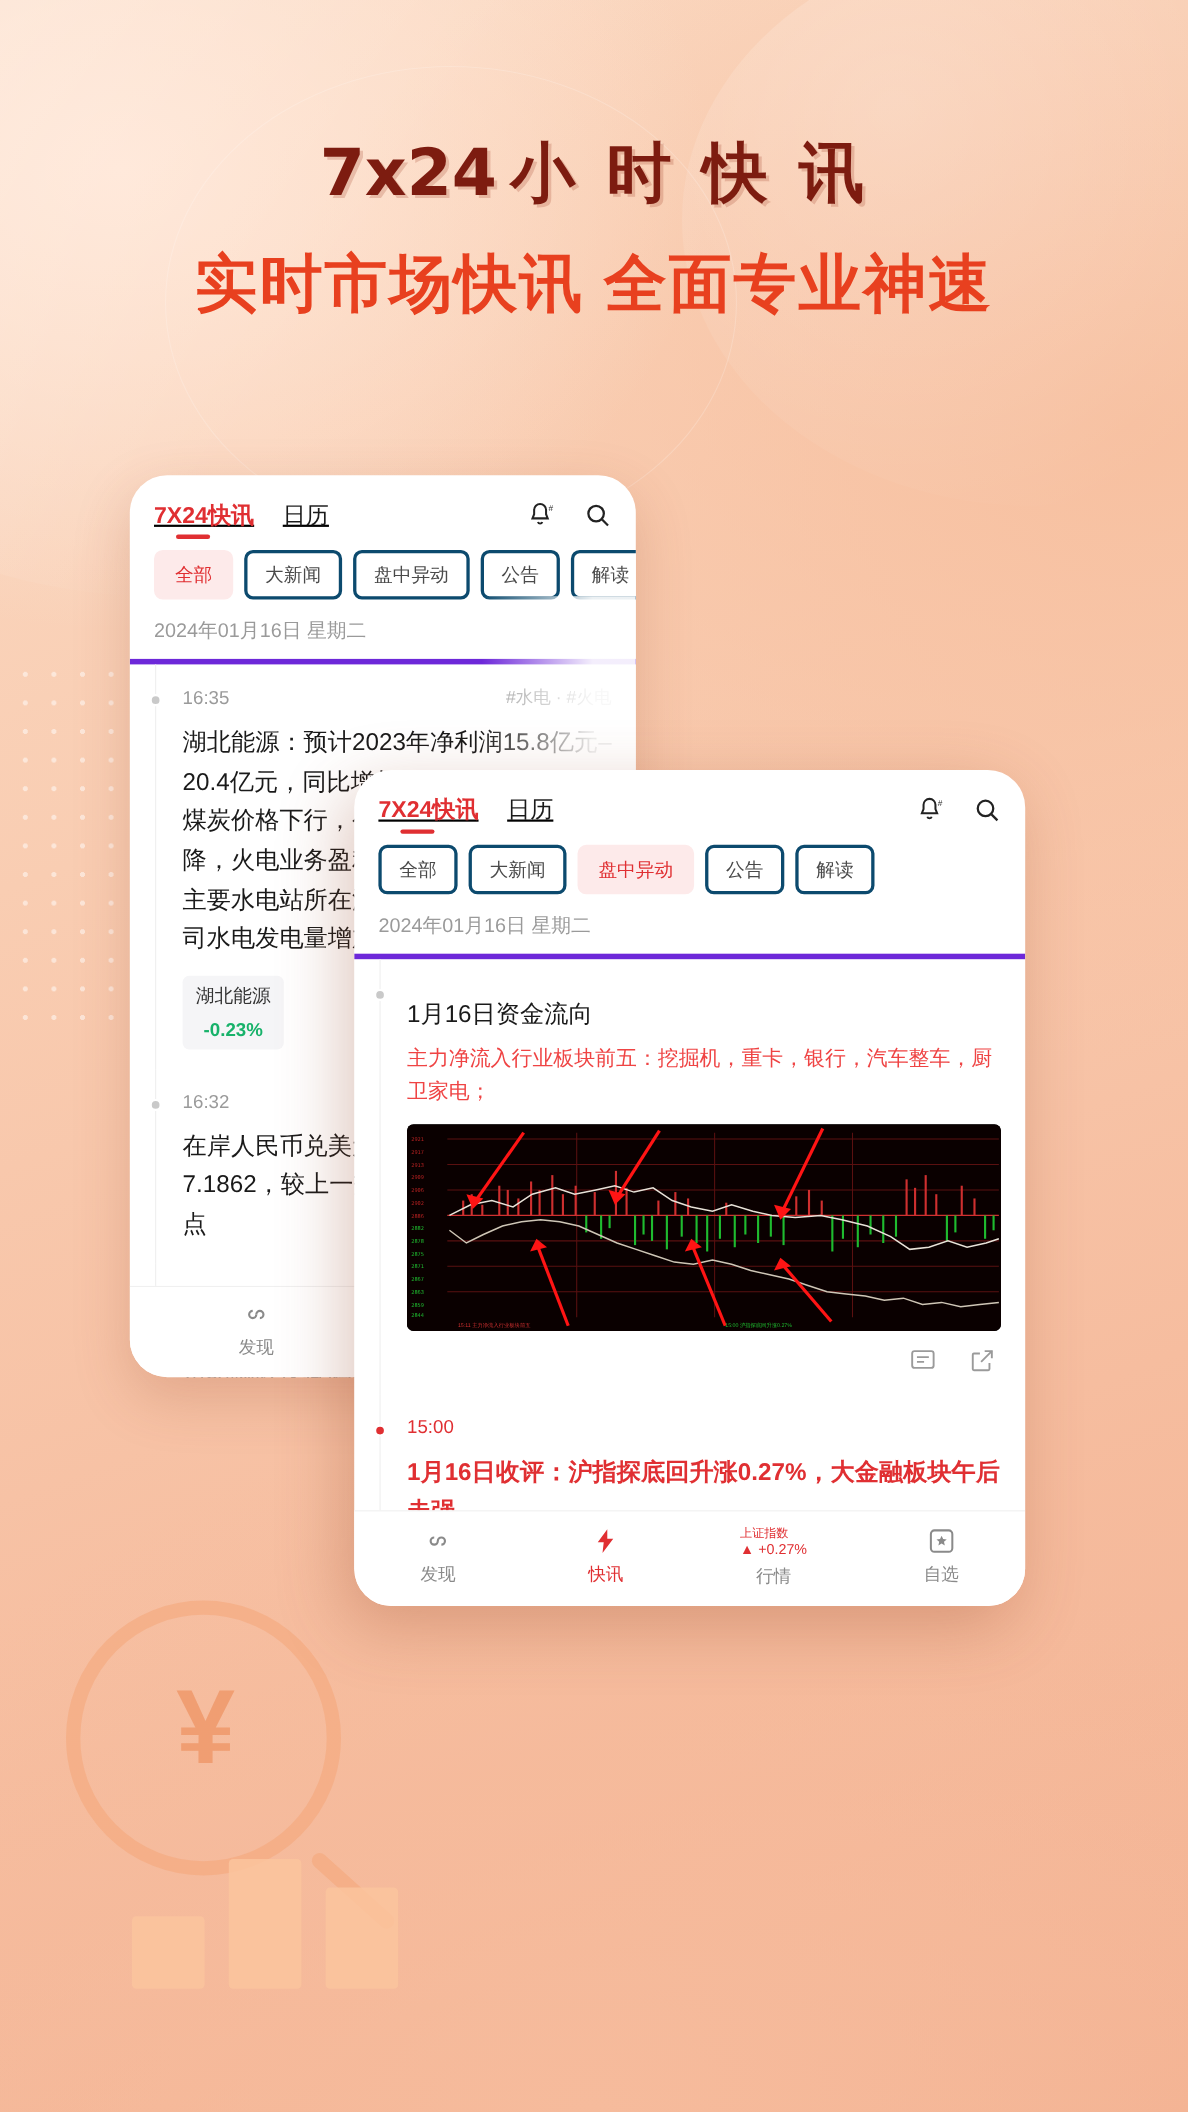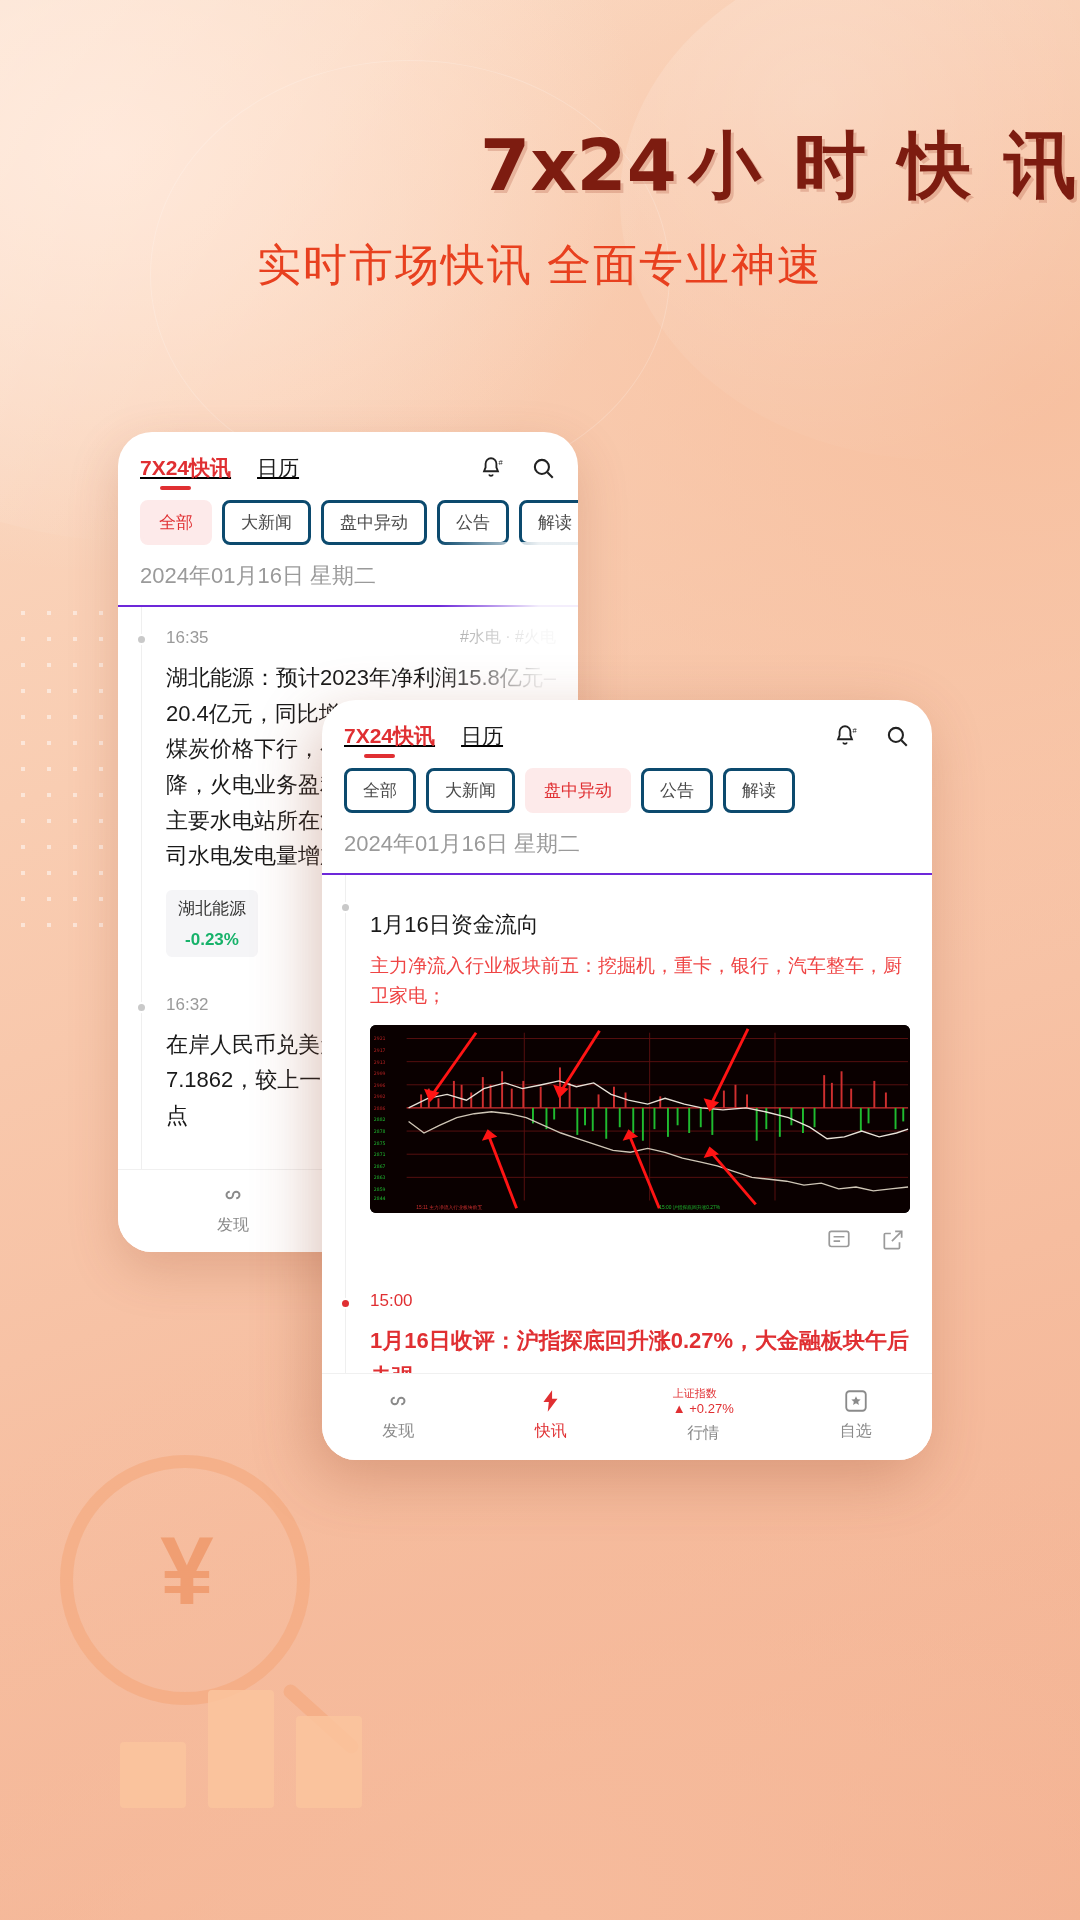--- a/index.html
+++ b/index.html
@@ -32,25 +32,25 @@
     background:rgba(244,166,120,.55);border-radius:8px;transform:rotate(42deg);}
   .coin{position:absolute;left:148px;top:1516px;width:78px;height:110px;pointer-events:none;
     color:rgba(236,142,90,.65);font-size:96px;line-height:110px;text-align:center;font-weight:700;}
   .blk{position:absolute;background:rgba(250,196,158,.85);border-radius:4px;pointer-events:none;}
   .blk.b1{left:120px;top:1742px;width:66px;height:66px;}
   .blk.b2{left:208px;top:1690px;width:66px;height:118px;}
   .blk.b3{left:296px;top:1716px;width:66px;height:92px;}
 
   
   .headline{position:absolute;top:118px;left:0;width:1080px;text-align:center;}
-  .h-main{font-size:72px;font-weight:700;color:#7d1c10;letter-spacing:4px;
+  .h-main{font-size:59px;font-weight:700;color:#7d1c10;letter-spacing:4px;
     font-family:"DejaVu Sans","Liberation Sans",sans-serif;
-    text-shadow:3px 3px 0 rgba(160,60,35,.22);text-align:right;}
+    text-shadow:3px 3px 0 rgba(160,60,35,.22);}
   .h-main .en{letter-spacing:0px;margin-right:12px;}
-  .h-sub{margin-top:22px;font-size:44px;font-weight:400;color:#e8401f;letter-spacing:2px;}
+  .h-sub{margin-top:22px;font-size:57px;font-weight:700;color:#e8401f;letter-spacing:2px;}
 
   
   .phone{position:absolute;background:#fff;overflow:hidden;}
   .phone-1{left:118px;top:432px;width:460px;height:820px;border-radius:34px;
     box-shadow:0 18px 50px rgba(150,70,40,.22);}
   .phone-2{left:322px;top:700px;width:610px;height:760px;border-radius:34px;
     box-shadow:-10px 18px 60px rgba(150,70,40,.30);}
 
   .ph-head{display:flex;align-items:center;padding:22px 22px 0 22px;text-decoration:underline;}
   .ph-tab-main{font-size:21px;font-weight:700;color:#e02f32;position:relative;}
@@ -58,21 +58,21 @@
     background:#e02f32;border-radius:2px;}
   .ph-tab-sec{font-size:21px;color:#1a1a1a;margin-left:26px;font-weight:500;}
   .ph-head-icons{margin-left:auto;display:flex;align-items:center;gap:26px;}
   .ico{width:26px;height:26px;display:block;}
 
   .ph-chips{display:flex;gap:10px;padding:18px 22px 0 22px;}
   .chip{border:3px solid #0c4a6e;border-radius:8px;font-size:17px;color:#4a4a4a;
     padding:8px 16px;white-space:nowrap;background:#fff;}
   .chip.active{background:#fdeaea;border-color:#fdeaea;color:#e02f32;}
 
-  .ph-date{padding:16px 22px 14px 22px;font-size:22px;color:#9a9a9a;border-bottom:2px solid #6d28d9;}
+  .ph-date{padding:16px 22px 14px 22px;font-size:18px;color:#9a9a9a;border-bottom:5px solid #6d28d9;}
 
   .feed{padding:0 0 0 0;position:relative;}
   .item{position:relative;padding:20px 22px 18px 48px;}
   .item:before{content:"";position:absolute;left:23px;top:0;bottom:0;width:1px;background:#efefef;}
   .item .dot{position:absolute;left:18px;top:27px;width:11px;height:11px;border-radius:50%;
     background:#c9c9c9;border:2px solid #fff;}
   .item.hot .dot{background:#e02f32;}
   .item-top{display:flex;align-items:center;}
   .item-time{font-size:17px;color:#9a9a9a;text-align:right;}
   .item.hot .item-time{color:#e02f32;}

